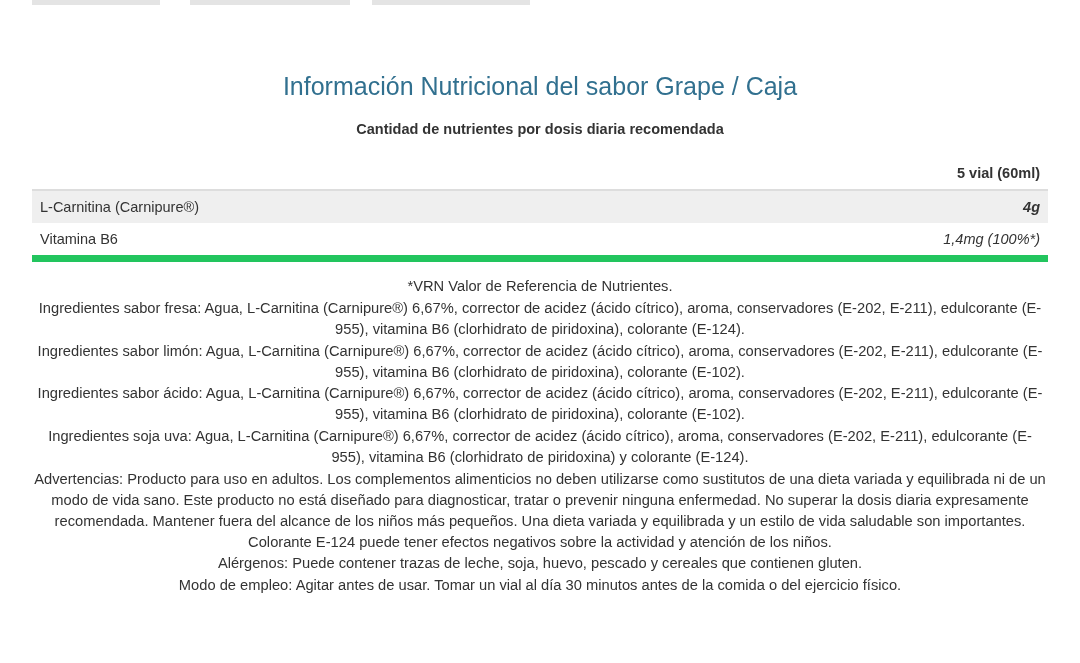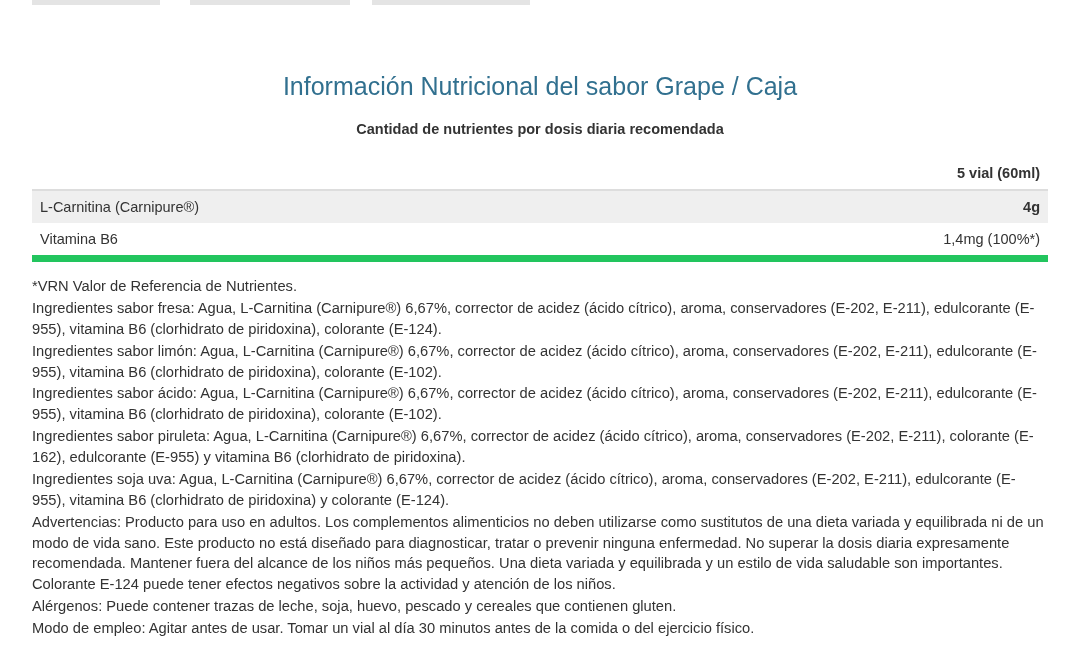--- a/index.html
+++ b/index.html
@@ -91,33 +91,35 @@
   }
   table.nutri tbody tr.alt {
     background: #efefef;
   }
   table.nutri tbody td.name {
     text-align: left;
   }
   table.nutri tbody td.val {
     text-align: right;
     font-weight: bold;
+    font-style: italic;
   }
   table.nutri tbody tr.plain td {
     border-bottom: 7px solid #22c55e;
   }
   table.nutri tbody tr.plain td.val {
     font-weight: normal;
   }
 
   .notes {
     margin-top: 14px;
     font-size: 14.7px;
     line-height: 1.42;
     color: #333333;
+    text-align: center;
   }
   .notes p {
     margin: 0 0 0 0;
     padding: 0;
   }
   .notes p + p {
     margin-top: 1px;
   }
   .notes .lbl {
     font-weight: normal;
@@ -164,23 +166,20 @@
       <p>
         <span class="lbl">Ingredientes sabor fresa</span><span>: Agua, L-Carnitina (Carnipure®) 6,67%, corrector de acidez (ácido cítrico), aroma, conservadores (E-202, E-211), edulcorante (E-955), vitamina B6 (clorhidrato de piridoxina), colorante (E-124).</span>
       </p>
       <p>
         <span class="lbl">Ingredientes sabor limón</span><span>: Agua, L-Carnitina (Carnipure®) 6,67%, corrector de acidez (ácido cítrico), aroma, conservadores (E-202, E-211), edulcorante (E-955), vitamina B6 (clorhidrato de piridoxina), colorante (E-102).</span>
       </p>
       <p>
         <span class="lbl">Ingredientes sabor ácido</span><span>: Agua, L-Carnitina (Carnipure®) 6,67%, corrector de acidez (ácido cítrico), aroma, conservadores (E-202, E-211), edulcorante (E-955), vitamina B6 (clorhidrato de piridoxina), colorante (E-102).</span>
       </p>
       <p>
-        <span class="lbl">Ingredientes sabor piruleta</span><span>: Agua, L-Carnitina (Carnipure®) 6,67%, corrector de acidez (ácido cítrico), aroma, conservadores (E-202, E-211), colorante (E-162), edulcorante (E-955) y vitamina B6 (clorhidrato de piridoxina).</span>
-      </p>
-      <p>
         <span class="lbl">Ingredientes soja uva</span><span>: Agua, L-Carnitina (Carnipure®) 6,67%, corrector de acidez (ácido cítrico), aroma, conservadores (E-202, E-211), edulcorante (E-955), vitamina B6 (clorhidrato de piridoxina) y colorante (E-124).</span>
       </p>
       <p>
         <span class="lbl">Advertencias</span><span>: Producto para uso en adultos. Los complementos alimenticios no deben utilizarse como sustitutos de una dieta variada y equilibrada ni de un modo de vida sano. Este producto no está diseñado para diagnosticar, tratar o prevenir ninguna enfermedad. No superar la dosis diaria expresamente recomendada. Mantener fuera del alcance de los niños más pequeños. Una dieta variada y equilibrada y un estilo de vida saludable son importantes. Colorante E-124 puede tener efectos negativos sobre la actividad y atención de los niños.</span>
       </p>
       <p>
         <span class="lbl">Alérgenos</span><span>: Puede contener trazas de leche, soja, huevo, pescado y cereales que contienen gluten.</span>
       </p>
       <p>
         <span class="lbl">Modo de empleo</span><span>: Agitar antes de usar. Tomar un vial al día 30 minutos antes de la comida o del ejercicio físico.</span>

